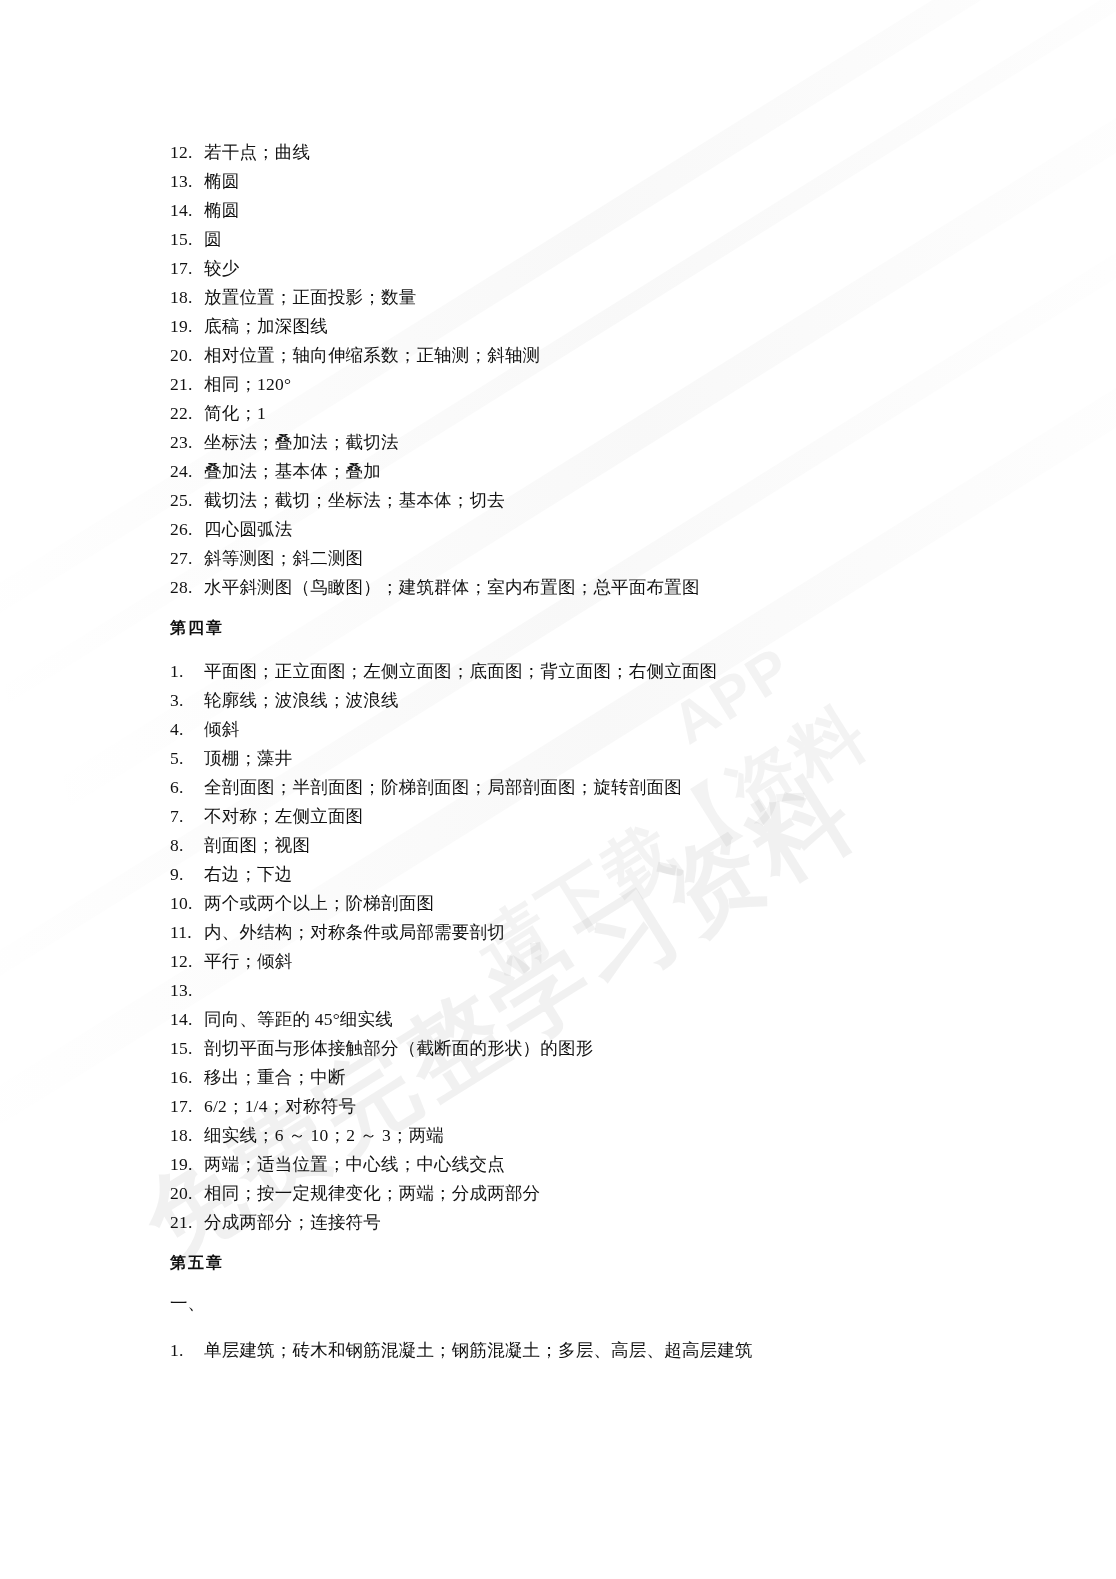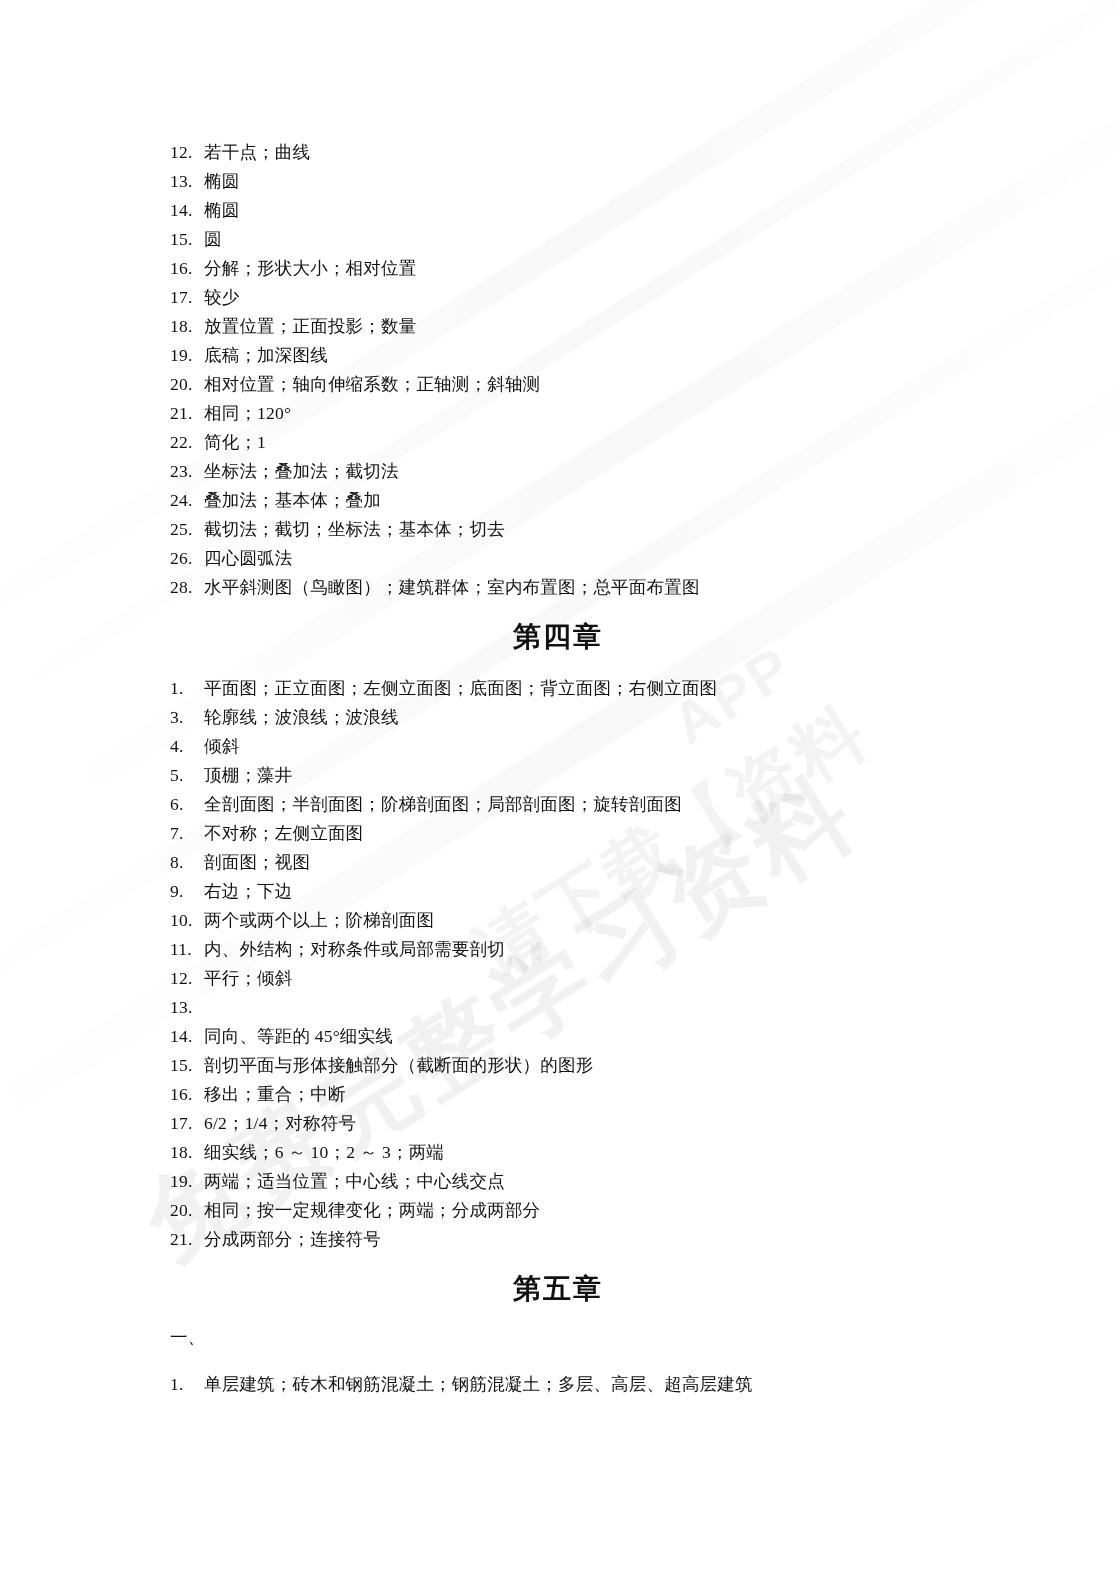--- a/index.html
+++ b/index.html
@@ -74,22 +74,21 @@
     line-height: 29px;
     margin: 0 0 0 0;
     white-space: pre;
     letter-spacing: 0.2px;
   }
   .line .num {
     display: inline-block;
     min-width: 34px;
   }
   .chapter-heading {
-    text-align: center;
-    font-size: 28px;
+    font-size: 16px;
     font-weight: bold;
     margin: 16px 0 14px 0;
     letter-spacing: 2px;
   }
   .section-label {
     font-size: 17.5px;
     line-height: 30px;
     margin: 6px 0 2px 0;
   }
   .blockA { margin-top: 8px; }
@@ -111,31 +110,31 @@
     <div class="wm-text wm3">APP</div>
   </div>
 
   <div class="content">
 
     <div class="blockA">
       <div class="line"><span class="num">12.</span><span>若干点；曲线</span></div>
       <div class="line"><span class="num">13.</span><span>椭圆</span></div>
       <div class="line"><span class="num">14.</span><span>椭圆</span></div>
       <div class="line"><span class="num">15.</span><span>圆</span></div>
-      <div class="line"><span class="num">16.</span><span>分解；形状大小；相对位置</span></div>
       <div class="line"><span class="num">17.</span><span>较少</span></div>
       <div class="line"><span class="num">18.</span><span>放置位置；正面投影；数量</span></div>
       <div class="line"><span class="num">19.</span><span>底稿；加深图线</span></div>
       <div class="line"><span class="num">20.</span><span>相对位置；轴向伸缩系数；正轴测；斜轴测</span></div>
       <div class="line"><span class="num">21.</span><span>相同；120°</span></div>
       <div class="line"><span class="num">22.</span><span>简化；1</span></div>
       <div class="line"><span class="num">23.</span><span>坐标法；叠加法；截切法</span></div>
       <div class="line"><span class="num">24.</span><span>叠加法；基本体；叠加</span></div>
       <div class="line"><span class="num">25.</span><span>截切法；截切；坐标法；基本体；切去</span></div>
       <div class="line"><span class="num">26.</span><span>四心圆弧法</span></div>
+      <div class="line"><span class="num">27.</span><span>斜等测图；斜二测图</span></div>
       <div class="line"><span class="num">28.</span><span>水平斜测图（鸟瞰图）；建筑群体；室内布置图；总平面布置图</span></div>
     </div>
 
     <div class="chapter-heading">第四章</div>
 
     <div class="blockB">
       <div class="line"><span class="num">1.</span><span>平面图；正立面图；左侧立面图；底面图；背立面图；右侧立面图</span></div>
       <div class="line"><span class="num">3.</span><span>轮廓线；波浪线；波浪线</span></div>
       <div class="line"><span class="num">4.</span><span>倾斜</span></div>
       <div class="line"><span class="num">5.</span><span>顶棚；藻井</span></div>

